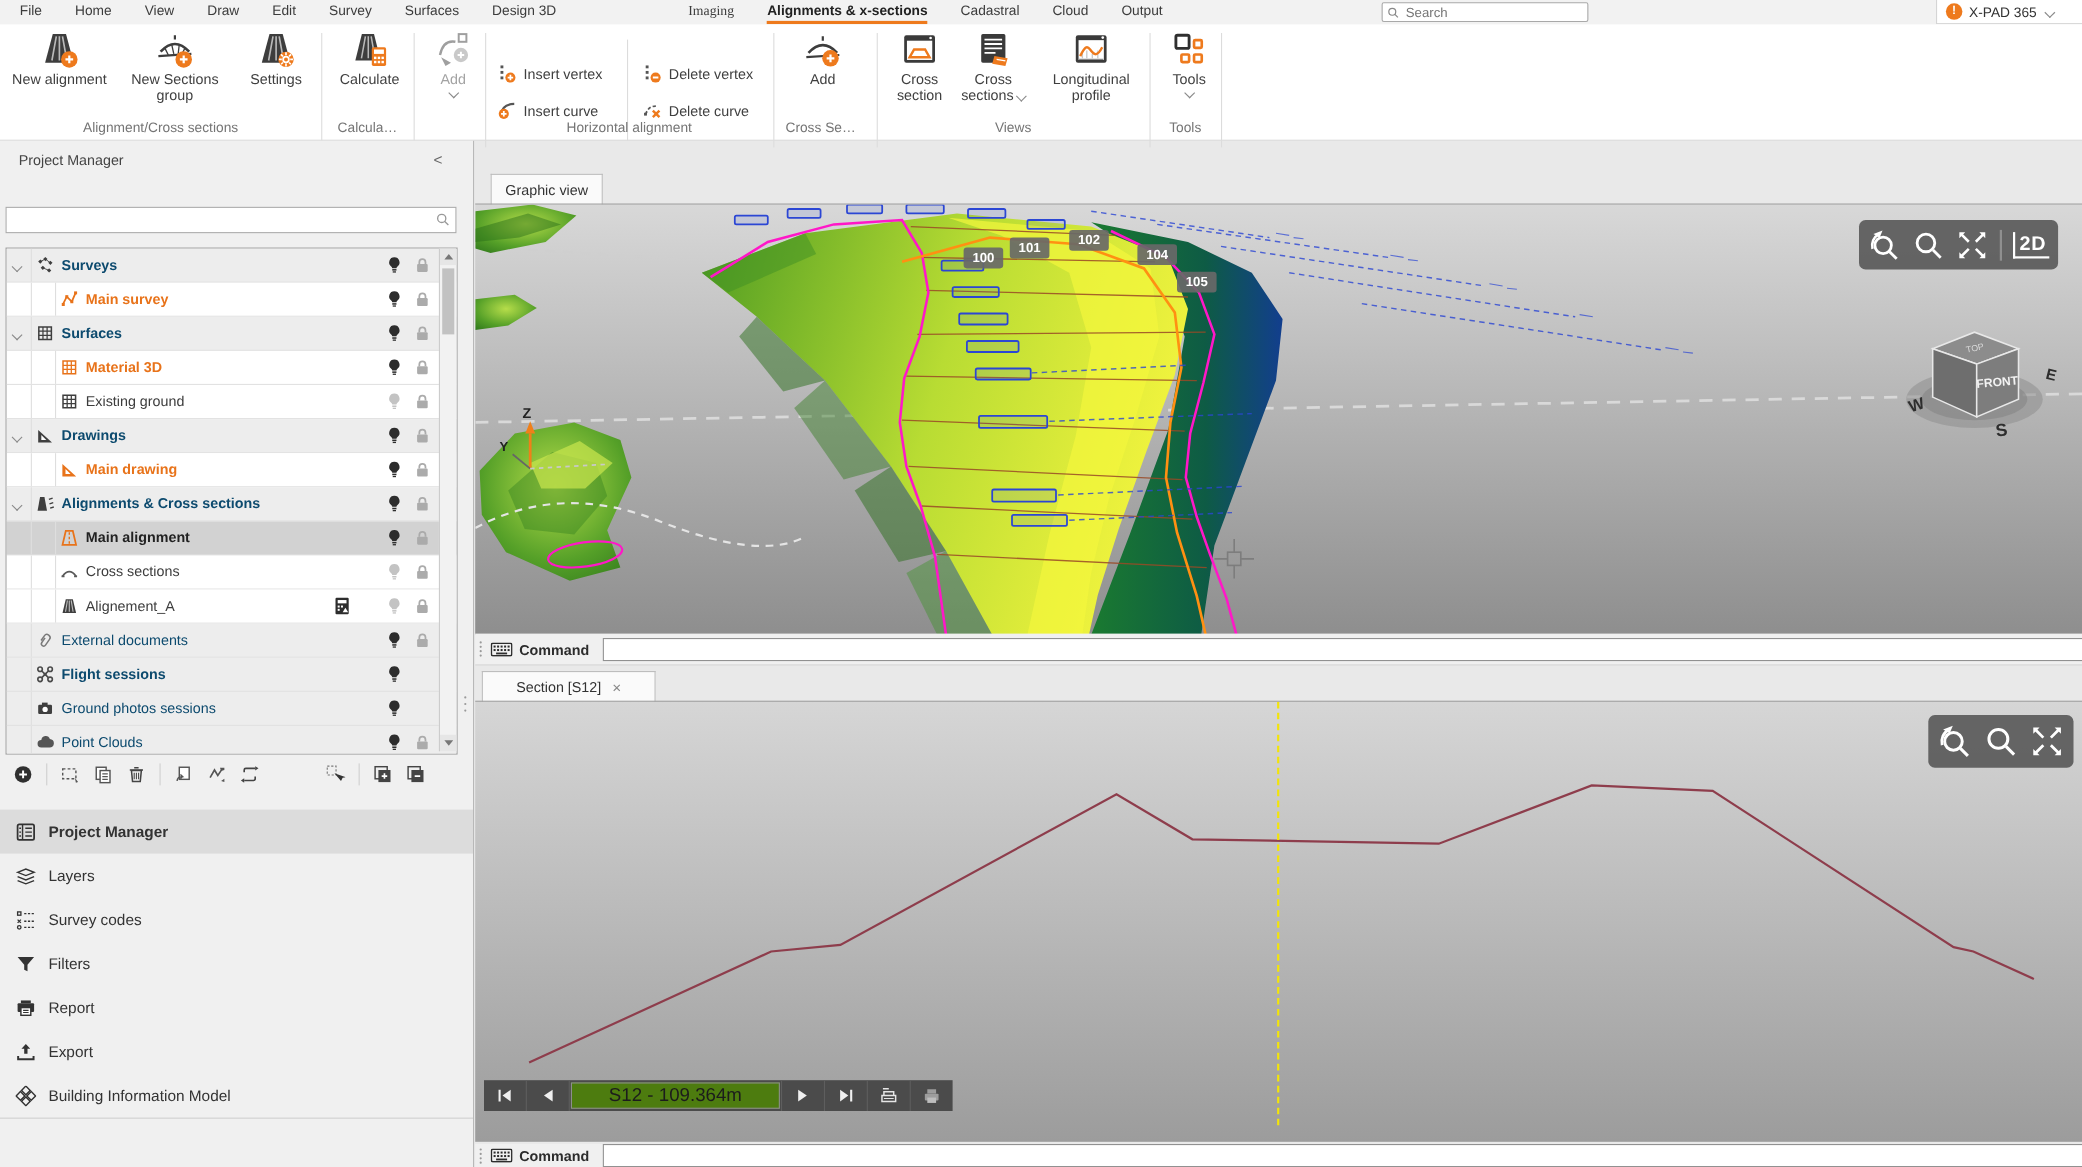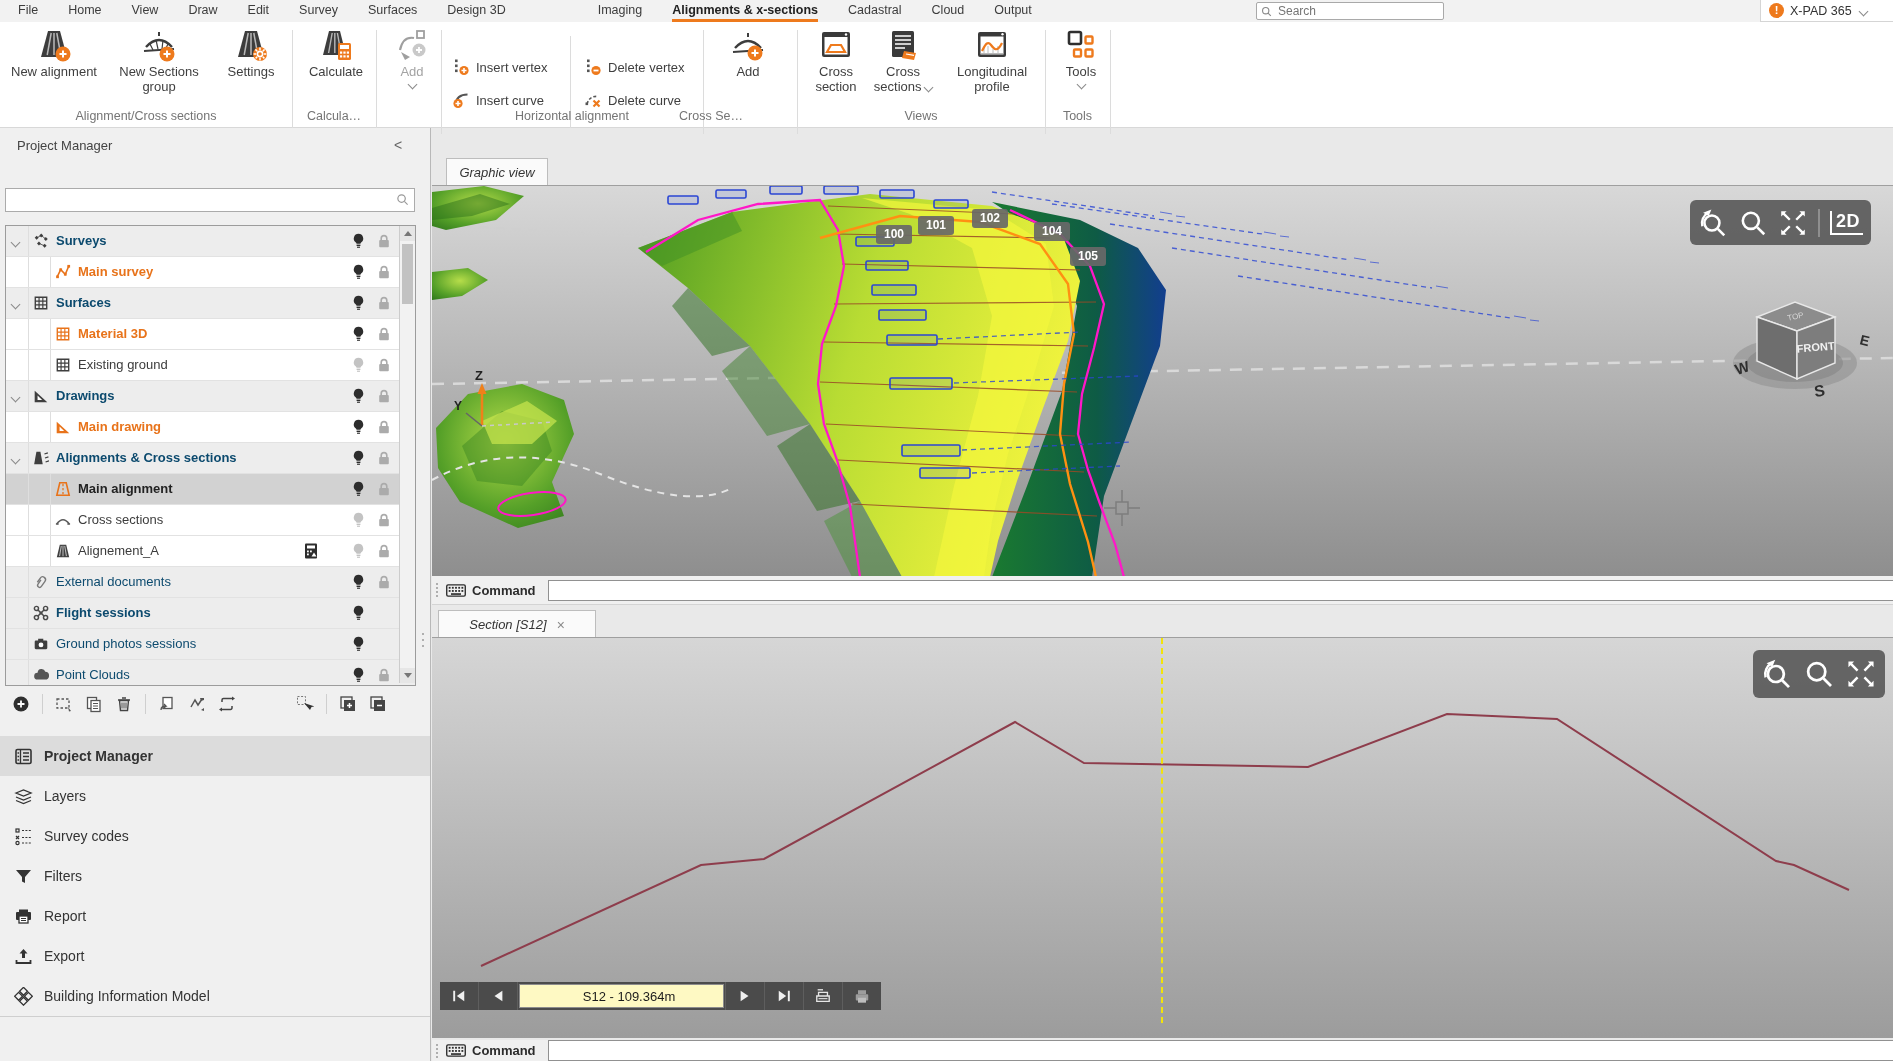--- a/index.html
+++ b/index.html
@@ -1,21 +1,21 @@
 <!DOCTYPE html>
 <html><head>
 <meta charset="utf-8">
 <style>
   html,body{margin:0;padding:0;background:#e9e9e9;font-family:"Liberation Sans",sans-serif;}
   #app{position:relative;width:1893px;height:1061px;overflow:hidden;background:#e9e9e9;}
   
   #menubar{position:absolute;left:0;top:0;width:1893px;height:22px;background:#f2f2f2;border-bottom:1px solid #e0e0e0;display:flex;align-items:center;font-size:12.5px;color:#3c3c3c;}
   .mi{padding:2px 0 1px 0;margin-left:30px;cursor:default;border-bottom:3px solid transparent;line-height:15px;}
   .mi:first-child{margin-left:18px;}
-  .mi.gap{margin-left:92px;}
+  .mi.gap{margin-left:120px;font-family:Liberation Serif, serif;}
   .mi.active{color:#222;border-bottom:3px solid #ee7a1d;font-weight:bold;}
   #menusearch{position:absolute;left:1256px;top:2px;width:182px;height:16px;background:#fff;border:1px solid #a9a9a9;border-radius:2px;display:flex;align-items:center;padding-left:4px;gap:4px;}
   #menusearch input{border:none;outline:none;font-size:12px;width:150px;background:transparent;color:#333;font-family:"Liberation Sans",sans-serif;}
   #xpad{position:absolute;right:0;top:0;height:21px;width:124px;background:#fff;border-left:1px solid #d5d5d5;border-bottom:1px solid #d5d5d5;display:flex;align-items:center;gap:6px;padding-left:8px;font-size:12.5px;color:#333;}
   .xbang{width:15px;height:15px;border-radius:50%;background:#ee7a1d;color:#fff;font-weight:bold;font-size:11px;text-align:center;line-height:15px;}
   
   #ribbon{position:absolute;left:0;top:22px;width:1893px;height:105px;background:#fff;border-bottom:1px solid #d8d8d8;}
   .vsep{position:absolute;top:8px;height:104px;width:0;border-left:1px solid #dcdcdc;}
   .rglab{position:absolute;bottom:4px;font-size:12.5px;color:#757575;text-align:center;}
   .rbtn{position:absolute;top:6px;display:flex;flex-direction:column;align-items:center;cursor:default;}
@@ -58,21 +58,21 @@
   #treetools .ttsep{width:0;height:20px;border-left:1px solid #cfcfcf;margin-left:12px;}
   #sidetabs{position:absolute;left:0;top:608px;width:430px;}
   .stab{height:40px;display:flex;align-items:center;gap:11px;padding-left:14px;font-size:14px;color:#333;cursor:pointer;}
   .stab.sel{background:#dcdcdc;font-weight:bold;}
   .stab .sic{width:19px;height:19px;}
   #sidetabs .enddiv{border-top:1px solid #cfcfcf;height:0;}
   #splitgrip{position:absolute;left:421px;top:505px;width:4px;height:26px;display:flex;flex-direction:column;gap:4px;align-items:center;}
   #splitgrip i{width:2px;height:2px;background:#9a9a9a;border-radius:50%;}
   
   #main{position:absolute;left:432px;top:128px;width:1461px;height:933px;}
-  .vtab{position:absolute;background:#fafafa;border:1px solid #bdbdbd;border-bottom:none;display:flex;align-items:center;justify-content:center;font-size:13px;color:#333;gap:10px;font-style:italic;}
+  .vtab{position:absolute;background:#fafafa;border:1px solid #bdbdbd;border-bottom:none;display:flex;align-items:center;justify-content:center;font-size:13px;color:#333;gap:10px;}
   #gvtab{left:14px;top:30px;width:100px;height:27px;}
   #sectab{left:6px;top:482px;width:156px;height:27px;}
   #viewport3d{position:absolute;left:0;top:57px;width:1461px;height:391px;border-top:1px solid #9f9f9f;overflow:hidden;background:linear-gradient(#d8d8d8,#8e8e8e);}
   #viewport2d{position:absolute;left:0;top:509px;width:1461px;height:400px;border-top:1px solid #9f9f9f;overflow:hidden;background:linear-gradient(#d6d6d6,#9c9c9c);}
   .cmdbar{position:absolute;left:0;width:1612px;background:#f0f0f0;border-bottom:1px solid #d4d4d4;display:flex;align-items:center;}
   #cmdbar1{top:448px;height:28px;}
   #cmdbar2{top:912px;height:21px;}
   .cmdgrip{display:flex;flex-direction:column;gap:2px;margin-left:4px;margin-right:8px;}
   .cmdgrip i{width:2px;height:2px;background:#9a9a9a;border-radius:50%;}
   .cmdlab{font-size:13px;font-weight:bold;color:#2c2c2c;margin-left:6px;}
@@ -84,21 +84,21 @@
   #vt2d{right:8px;top:12px;height:48px;}
   .vtsep{width:0;height:28px;border-left:2px solid #8f8f8f;}
   .tool2d{border-left:2.5px solid #fff;border-bottom:2.5px solid #fff;color:#fff;font-weight:bold;font-size:18px;padding:0 3px 1px 4px;letter-spacing:.5px;}
   
   .stlab{position:absolute;width:36px;height:19px;background:rgba(104,104,104,.92);border-radius:3px;color:#fff;font-size:12px;font-weight:bold;text-align:center;line-height:19px;}
   
   #navcube{position:absolute;left:1295px;top:103px;width:145px;height:115px;}
   
   #secnav{position:absolute;left:8px;top:344px;height:28px;background:#4b4b4b;display:flex;align-items:center;}
   .snbtn{width:38px;height:28px;display:flex;align-items:center;justify-content:center;border-right:1px solid #5e5e5e;cursor:pointer;}
-  .snbox{width:188px;height:22px;margin:0 1px;background:#fef9c3;border:1px solid #8d8d8d;color:#1c1c1c;font-size:13px;display:flex;align-items:center;justify-content:center;padding-left:15px;}
+  .snbox{width:188px;height:22px;margin:0 1px;background:#4d7c0f;border:1px solid #8d8d8d;color:#1c1c1c;font-size:17px;display:flex;align-items:center;justify-content:center;}
   #yellowline{position:absolute;top:0;height:385px;width:0;border-left:2px dashed #f2e40a;}
 </style>
 </head>
 <body>
 <div id="app">
 
 <svg width="0" height="0" style="position:absolute">
   <defs>
     <symbol id="sym-mag" viewBox="0 0 28 28">
           <circle cx="12" cy="12" r="7.5" stroke="#fff" stroke-width="2.4" fill="none"></circle>
@@ -322,21 +322,21 @@
           <rect x="21.5" y="21.5" width="7" height="7" rx="1" fill="none" stroke="#ee7a1d" stroke-width="2.4"></rect>
         </svg>
     <span class="blab">Tools</span>
     <span class="caret"></span>
   </div>
   <div class="vsep" style="left:1110px"></div>
 
   <div class="rglab" style="left:0;width:292px">Alignment/Cross sections</div>
   <div class="rglab" style="left:292px;width:84px">Calcula…</div>
   <div class="rglab" style="left:441px;width:262px">Horizontal alignment</div>
-  <div class="rglab" style="left:664px;width:94px">Cross Se…</div>
+  <div class="rglab" style="left:699px;width:94px">Cross Se…</div>
   <div class="rglab" style="left:797px;width:248px">Views</div>
   <div class="rglab" style="left:1045px;width:65px">Tools</div>
 </div>
 
 <div id="leftpanel">
   <div id="pmheader">
     <span id="pmtitle">Project Manager</span>
     <span id="pmcollapse">&lt;</span>
   </div>
   <div id="pmsearch">

